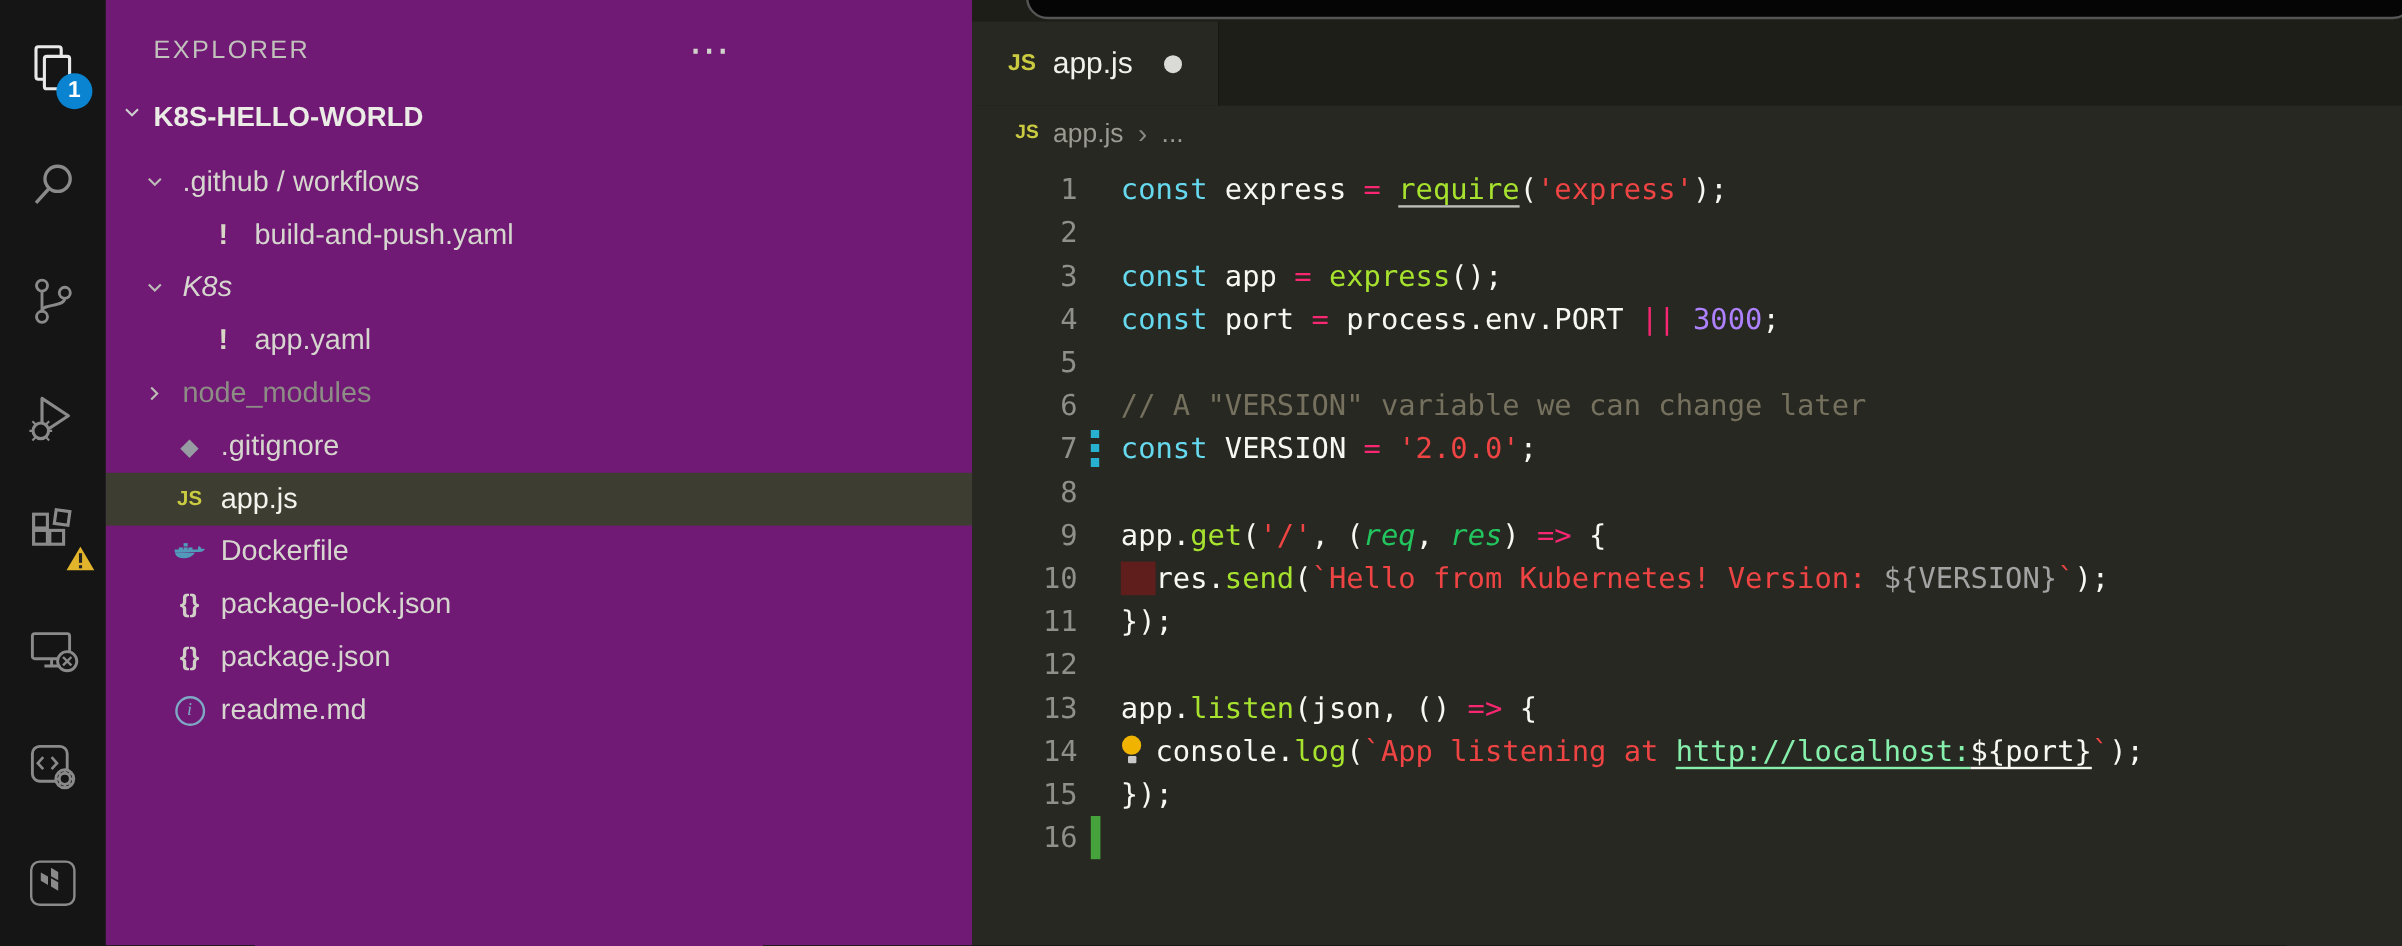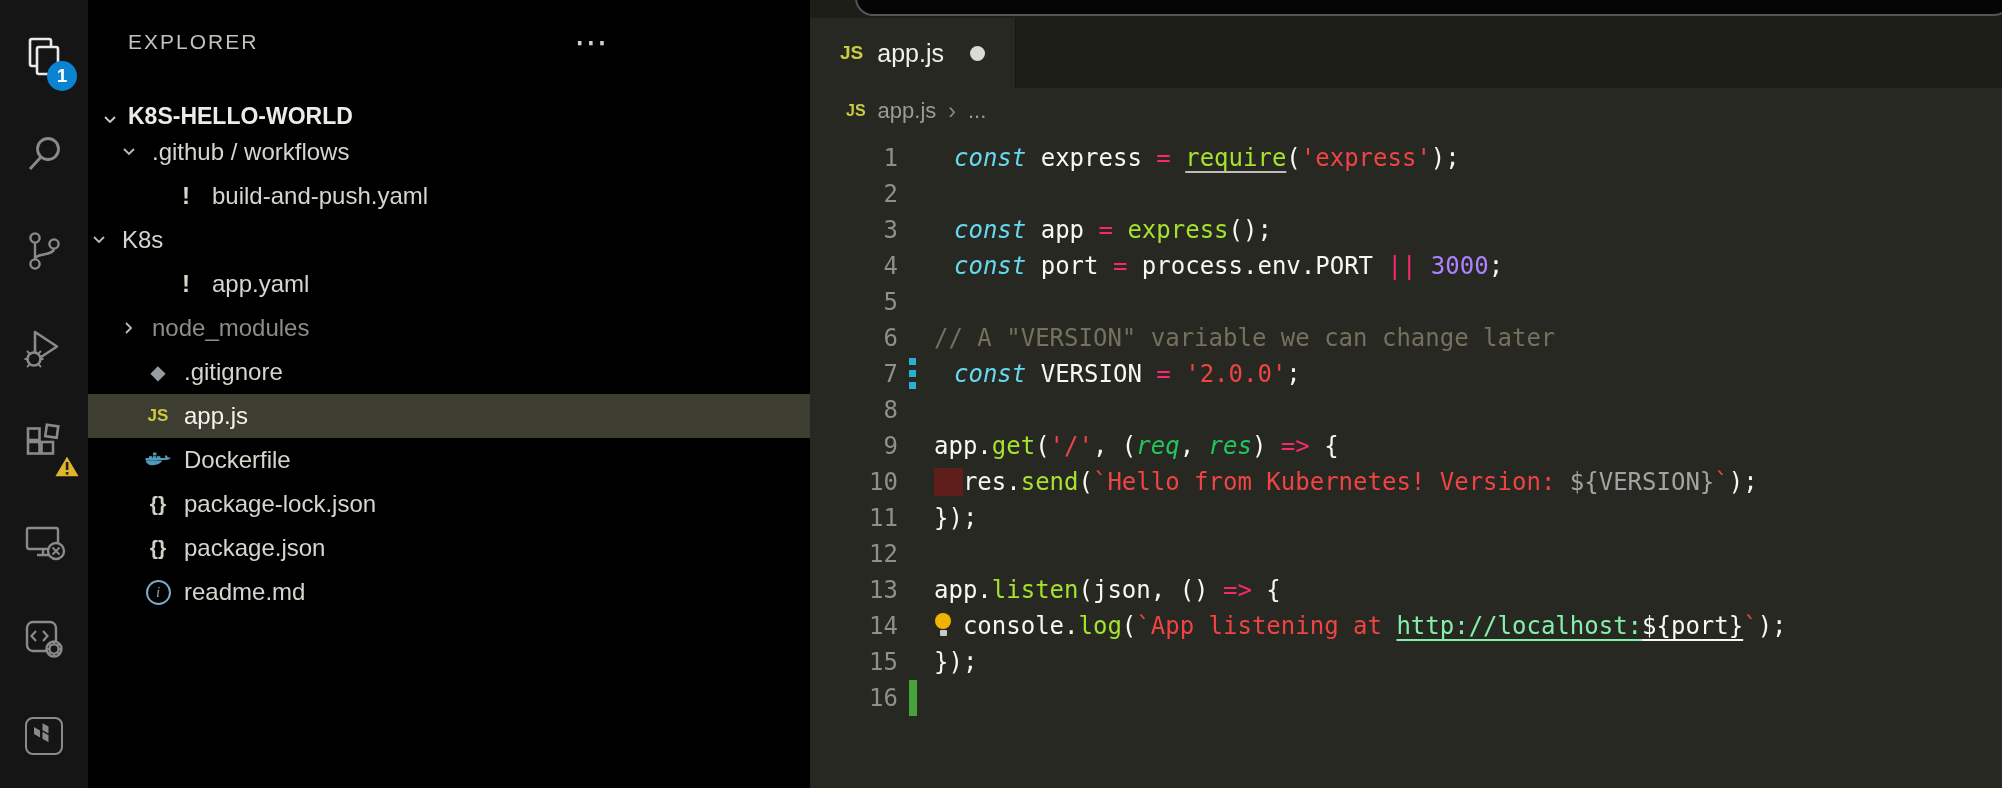--- a/index.html
+++ b/index.html
@@ -15,25 +15,25 @@
   .ab-item{width:88px;height:97px;display:flex;align-items:center;justify-content:center;
            position:relative;color:#8a8a8a;}
   .ab-item:first-child{margin-top:8px;}
   .ab-item.active{color:#e9e9e9;}
   .ab-badge{position:absolute;right:11px;bottom:14px;min-width:30px;height:30px;border-radius:15px;
             background:#0a84d0;color:#fff;font-size:19px;font-weight:bold;
             display:flex;align-items:center;justify-content:center;}
   .ab-warn{position:absolute;right:7px;bottom:10px;}
 
   
-  .sidebar{position:absolute;left:88px;top:0;width:722px;height:100%;background:#000000;}
+  .sidebar{position:absolute;left:88px;top:0;width:722px;height:100%;background:#701a75;}
   .sb-head{height:84px;display:flex;align-items:center;padding-left:40px;
            color:#c2c2bd;font-size:21px;letter-spacing:2px;}
   .sb-more{margin-left:auto;margin-right:200px;color:#d2d2cc;font-size:34px;line-height:20px;cursor:default;}
-  .section{height:46px;display:flex;align-items:flex-end;gap:8px;padding-left:12px;
+  .section{height:46px;display:flex;align-items:flex-start;gap:8px;padding-left:12px;
            color:#ecece6;font-weight:bold;font-size:23px;}
   .trow{height:44px;display:flex;align-items:center;gap:12px;font-size:24px;color:#d6d6cf;}
   .trow.selected{background:#3e3d32;color:#f4f4ee;}
   .trow.dimmed .tlabel{color:#8d8d85;}
   .tlabel{white-space:nowrap;text-align:center;}
   .ficon{width:28px;text-align:center;flex:none;display:inline-flex;align-items:center;justify-content:center;}
   .yamlic{color:#d8d7c5;font-weight:700;font-size:24px;}
   .jsic{color:#cbcb41;font-weight:700;font-size:17px;}
   .gitic{color:#969ca1;font-size:20px;}
   .jsonic{color:#d0d0c6;font-weight:600;font-size:21px;}
@@ -58,21 +58,21 @@
   .code{padding-top:6px;}
   .cl{display:flex;height:36px;line-height:36px;
       font-family:"DejaVu Sans Mono","Liberation Mono",monospace;font-size:24px;}
   .ln{width:88px;text-align:right;color:#90908a;flex:none;}
   .deco{width:16px;margin-left:8px;flex:none;position:relative;}
   .deco.modified::before{content:"";position:absolute;left:3px;top:2px;bottom:2px;width:7px;
       background:repeating-linear-gradient(180deg,#27b0cf 0px,#27b0cf 7px,rgba(0,0,0,0) 7px,rgba(0,0,0,0) 12px);}
   .deco.added::before{content:"";position:absolute;left:3px;top:0;bottom:0;width:8px;background:#46a33c;}
   .ct{white-space:pre;padding-left:12px;color:#f8f8f2;}
 
-  .tok-kw{color:#66d9ef;font-style:italic;margin-left:20px;}
+  .tok-kw{color:#66d9ef;}
   .tok-op{color:#f92672;}
   .tok-str{color:#ef4444;}
   .tok-num{color:#ae81ff;}
   .tok-com{color:#75715e;}
   .tok-fn{color:#a6e22e;}
   .tok-fnu{color:#a6e22e;text-decoration:underline;text-decoration-color:#bdbdb7;
            text-underline-offset:5px;text-decoration-thickness:1.5px;}
   .tok-pl{color:#f8f8f2;}
   .tok-par{color:#22c55e;font-style:italic;}
   .tok-tpl{color:#a3a3a3;}
@@ -179,21 +179,21 @@
         <div class="trow" style="padding-left: 30px;">
           <svg class="chev" width="22" height="22" viewBox="0 0 22 22">
             <path d="M6 8 L11 13 L16 8" fill="none" stroke="#bdbdb7" stroke-width="1.8"></path>
           </svg>
           <span class="tlabel">.github / workflows</span>
         </div>
         <div class="trow" style="padding-left: 84px;">
           <span class="ficon yamlic">!</span>
           <span class="tlabel">build-and-push.yaml</span>
         </div>
-        <div class="trow" style="">
+        <div class="trow" style="padding-left: 30px; font-style: italic;">
           <svg class="chev" width="22" height="22" viewBox="0 0 22 22">
             <path d="M6 8 L11 13 L16 8" fill="none" stroke="#bdbdb7" stroke-width="1.8"></path>
           </svg>
           <span class="tlabel">K8s</span>
         </div>
         <div class="trow" style="padding-left: 84px;">
           <span class="ficon yamlic">!</span>
           <span class="tlabel">app.yaml</span>
         </div>
         <div class="trow dimmed" style="padding-left: 30px;">

